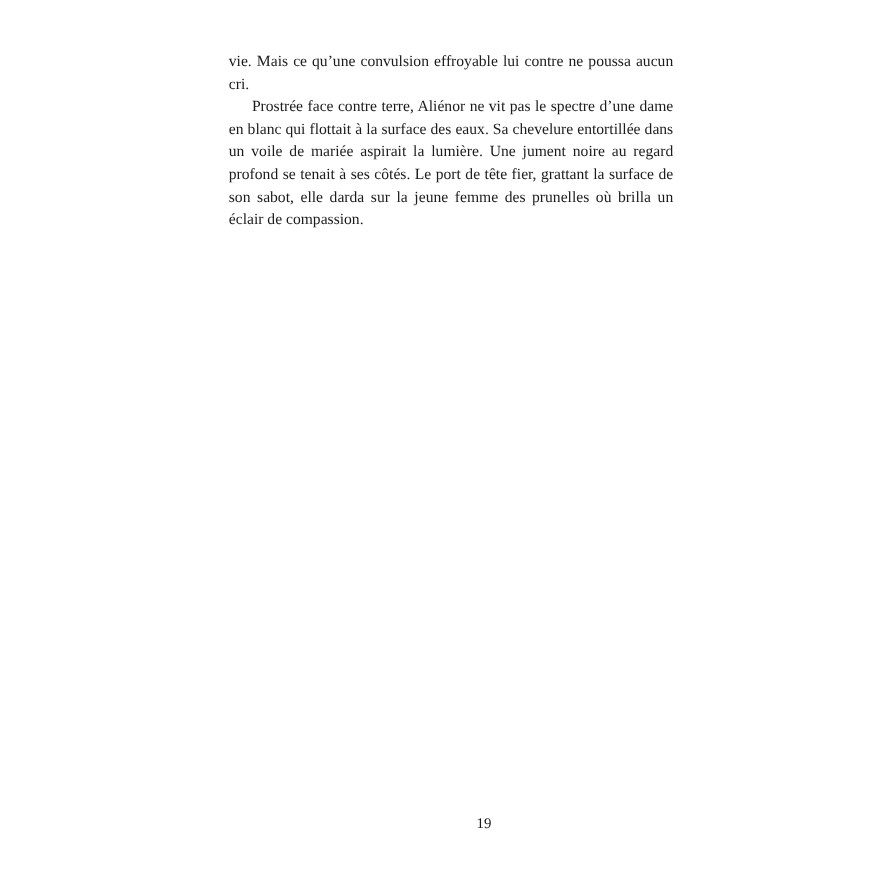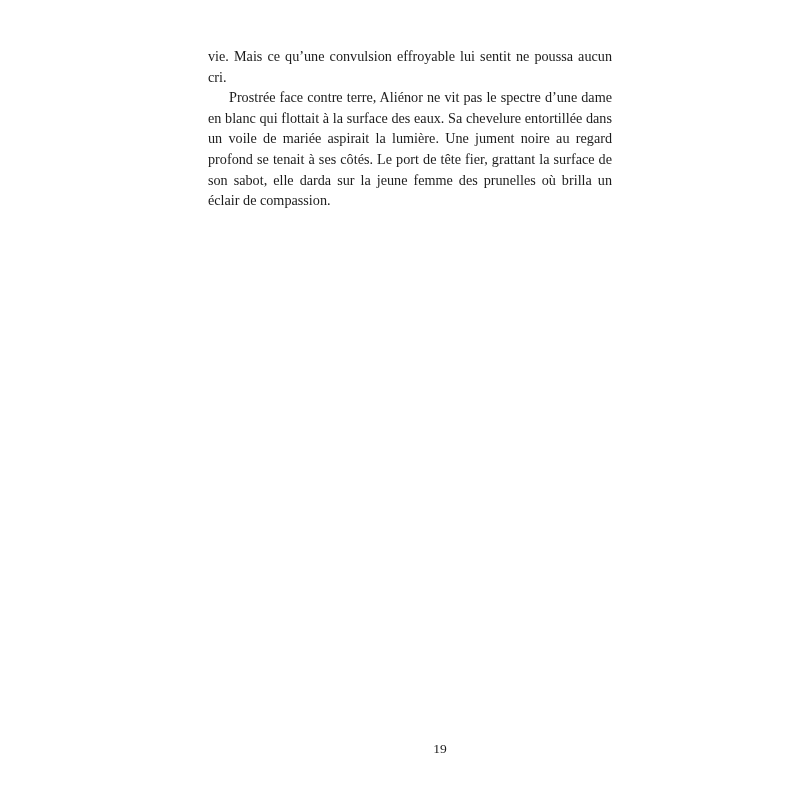--- a/index.html
+++ b/index.html
@@ -53,19 +53,19 @@
     font-family: "Liberation Serif", serif;
     padding-left: 40px;
   }
 </style>
 </head>
 <body>
 
 <div class="page">
 
   <div class="text-block">
-    <p class="para">vie. Mais ce qu’une convulsion effroyable lui sentit ne poussa aucun cri.</p>
+    <p class="para">vie. Mais ce qu’une convulsion effroyable lui contre ne poussa aucun cri.</p>
     <p class="para indent">Prostrée face contre terre, Aliénor ne vit pas le spectre d’une dame en blanc qui flottait à la surface des eaux. Sa chevelure entortillée dans un voile de mariée aspirait la lumière. Une jument noire au regard profond se tenait à ses côtés. Le port de tête fier, grattant la surface de son sabot, elle darda sur la jeune femme des prunelles où brilla un éclair de compassion.</p>
   </div>
 
   <div class="folio">19</div>
 
 </div>
 
 </body></html>

